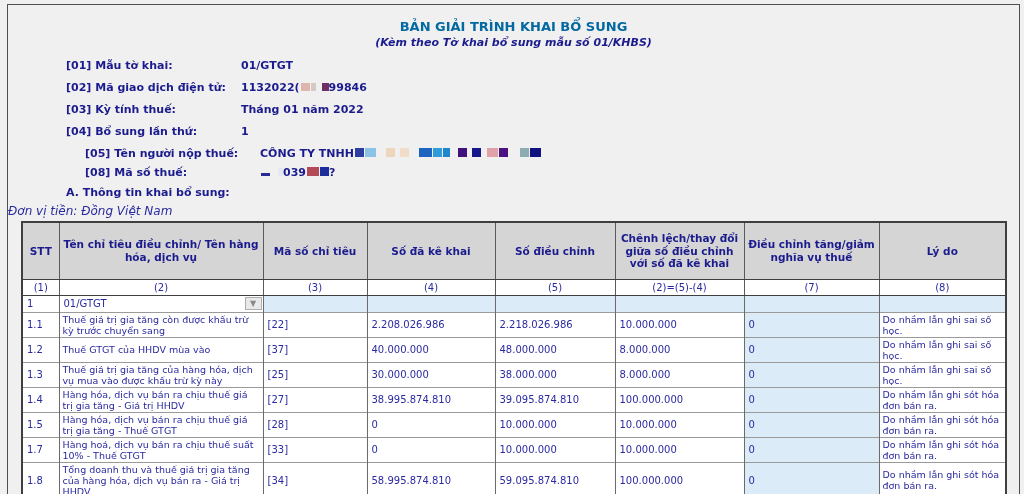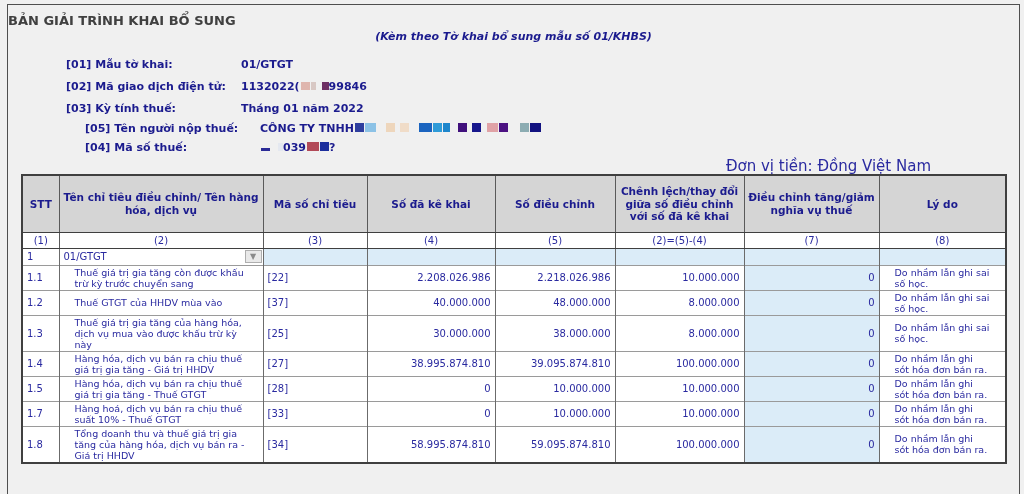--- a/index.html
+++ b/index.html
@@ -1,40 +1,40 @@
 <!DOCTYPE html>
 <html><head>
 <meta charset="utf-8">
 <style>
   * { margin:0; padding:0; box-sizing:border-box; }
   html,body { width:1024px; height:494px; overflow:hidden; background:#f0f0f0;
     font-family:"DejaVu Sans","Liberation Sans",sans-serif; }
   #frame { position:absolute; left:7px; top:4px; width:1013px; height:600px;
     border:1px solid #4f4f4f; background:#f0f0f0; overflow:hidden; }
-  .title { text-align:left; margin-top:8px; font-size:13px; font-weight:bold; color:#404040; }
+  .title { text-align:center; margin-top:14px; font-size:13px; font-weight:bold; color:#0369a1; }
   .subtitle { text-align:center; margin-top:2px; font-size:11px; font-weight:bold; font-style:italic; color:#1b1b8e; }
   #form-fields { margin:10px 0 0 58px; }
-  .field-row { display:flex; align-items:center; height:22px; }
+  .field-row { display:flex; align-items:flex-start; height:22px; }
   .field-row.compact { height:19px;margin-left:19px; }
   .field-label { width:175px; font-size:11px; font-weight:bold; color:#1b1b8e; }
   .field-value { font-size:11px; font-weight:bold; color:#1b1b8e; }
   .section-a { margin:1px 0 0 58px; font-size:11px; font-weight:bold; color:#1b1b8e; height:18px; }
-  .currency-note { text-align:right; padding-right:88px; font-size:15px; color:#2a2aa0; height:17px; }
+  .currency-note { padding-right:88px; font-size:12px; font-style:italic; color:#2a2aa0; height:17px; }
   .rblock { display:inline-block; }
   table { margin-left:13px; border-collapse:collapse; table-layout:fixed; width:984px;
     border:2px solid #3f3f3f; background:#fff; }
   th { background:#d5d5d5; color:#1b1b8e; font-weight:bold; font-size:10.5px;
     text-align:center; vertical-align:middle; height:57px;
     border:1px solid #5a5a5a; border-bottom:1px solid #3f3f3f; padding:2px; line-height:12.5px; }
   tr.numrow td { background:#fff; text-align:center; font-size:10px; color:#2a2aa0;
     height:16px; border:1px solid #5a5a5a; border-bottom:1px solid #3f3f3f; }
   td { border-left:1px solid #6b6b6b; border-top:1px solid #9a9a9a;
     font-size:10px; color:#2a2aa0; vertical-align:middle; padding:1px 4px; }
-  td.name, td.reason { font-size:9.5px; line-height:11px; padding:1px 15px; }
-  td.num { text-align:right; }
+  td.name, td.reason { font-size:9.5px; line-height:11px; padding:1px 3px; }
+  td.num { text-align:left; }
   td.blue { background:#dbecf8; }
   tr.h-select { height:17px; }
   tr.h-1 { height:18px; }
   tr.h-2 { height:24px; }
   .select-cell { position:relative; padding-right:20px; }
   .dropdown-btn { position:absolute; right:1px; top:1px; width:17px; height:13px;
     background:#e9e9e9; border:1px solid #aeaeae; color:#8a8a8a;
     font-size:8px; line-height:11px; text-align:center; cursor:default; }
 </style>
 </head>
@@ -50,30 +50,35 @@
       <span class="field-value">01/GTGT</span>
     </div>
     <div class="field-row">
       <span class="field-label">[02] Mã giao dịch điện tử:</span>
       <span class="field-value"><span>1132022(</span><span class="rblock-wrap"><span class="rblock" style="width: 9px; height: 8px; background: rgb(223, 182, 174); margin-left: 1px;"></span><span class="rblock" style="width: 5px; height: 8px; background: rgb(216, 200, 196); margin-left: 1px;"></span><span class="rblock" style="width: 7px; height: 8px; background: rgb(110, 48, 100); margin-left: 6px;"></span></span><span>99846</span></span>
     </div>
     <div class="field-row">
       <span class="field-label">[03] Kỳ tính thuế:</span>
       <span class="field-value">Tháng 01 năm 2022</span>
     </div>
+    <div class="field-row">
+      <span class="field-label">[04] Bổ sung lần thứ:</span>
+      <span class="field-value">1</span>
+    </div>
     <div class="field-row compact">
       <span class="field-label">[05] Tên người nộp thuế:</span>
       <span class="field-value"><span>CÔNG TY TNHH</span><span class="rblock-wrap"><span class="rblock" style="width: 9px; height: 9px; background: rgb(46, 62, 158); margin-left: 1px;"></span><span class="rblock" style="width: 11px; height: 9px; background: rgb(140, 194, 230); margin-left: 1px;"></span><span class="rblock" style="width: 9px; height: 9px; background: rgb(238, 214, 188); margin-left: 10px;"></span><span class="rblock" style="width: 9px; height: 9px; background: rgb(240, 220, 200); margin-left: 5px;"></span><span class="rblock" style="width: 13px; height: 9px; background: rgb(27, 100, 191); margin-left: 10px;"></span><span class="rblock" style="width: 9px; height: 9px; background: rgb(47, 155, 216); margin-left: 1px;"></span><span class="rblock" style="width: 7px; height: 9px; background: rgb(29, 134, 204); margin-left: 1px;"></span><span class="rblock" style="width: 9px; height: 9px; background: rgb(64, 16, 124); margin-left: 8px;"></span><span class="rblock" style="width: 9px; height: 9px; background: rgb(23, 23, 140); margin-left: 5px;"></span><span class="rblock" style="width: 11px; height: 9px; background: rgb(224, 162, 166); margin-left: 6px;"></span><span class="rblock" style="width: 9px; height: 9px; background: rgb(76, 18, 130); margin-left: 1px;"></span><span class="rblock" style="width: 9px; height: 9px; background: rgb(140, 172, 178); margin-left: 12px;"></span><span class="rblock" style="width: 11px; height: 9px; background: rgb(18, 18, 128); margin-left: 1px;"></span></span></span>
     </div>
     <div class="field-row compact">
-      <span class="field-label">[04] Mã số thuế:</span>
+      <span class="field-label">[08] Mã số thuế:</span>
       <span class="field-value"><span class="rblock-wrap"><span class="rblock" style="width: 9px; height: 3px; background: rgb(42, 42, 150); margin-left: 1px;"></span><span class="rblock" style="width: 5px; height: 8px; background: rgb(228, 232, 240); margin-left: 8px;"></span></span><span>039</span><span class="rblock-wrap"><span class="rblock" style="width: 12px; height: 9px; background: rgb(178, 74, 88); margin-left: 1px;"></span><span class="rblock" style="width: 9px; height: 9px; background: rgb(28, 46, 156); margin-left: 1px;"></span></span><span>?</span></span>
     </div>
   </div>
 
+  <div class="section-a">A. Thông tin khai bổ sung:</div>
   <div class="currency-note">Đơn vị tiền: Đồng Việt Nam</div>
 
   <table>
     <colgroup>
       <col style="width:37px">
         <col style="width:204px">
         <col style="width:104px">
         <col style="width:128px">
       <col style="width:120px">
         <col style="width:129px">

